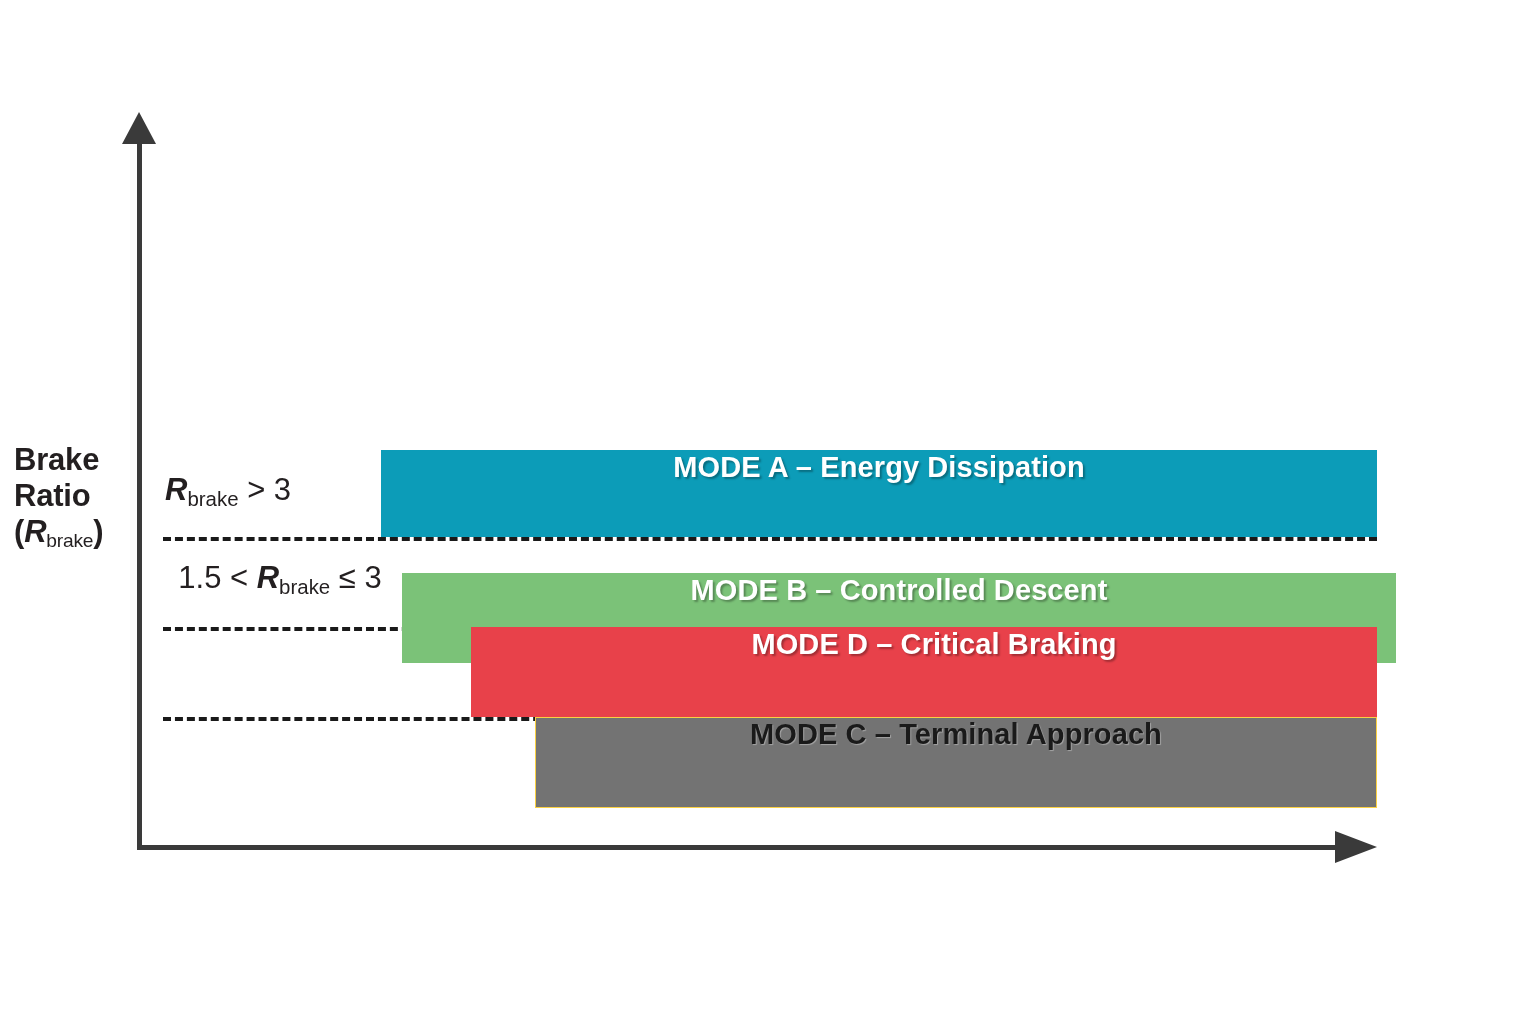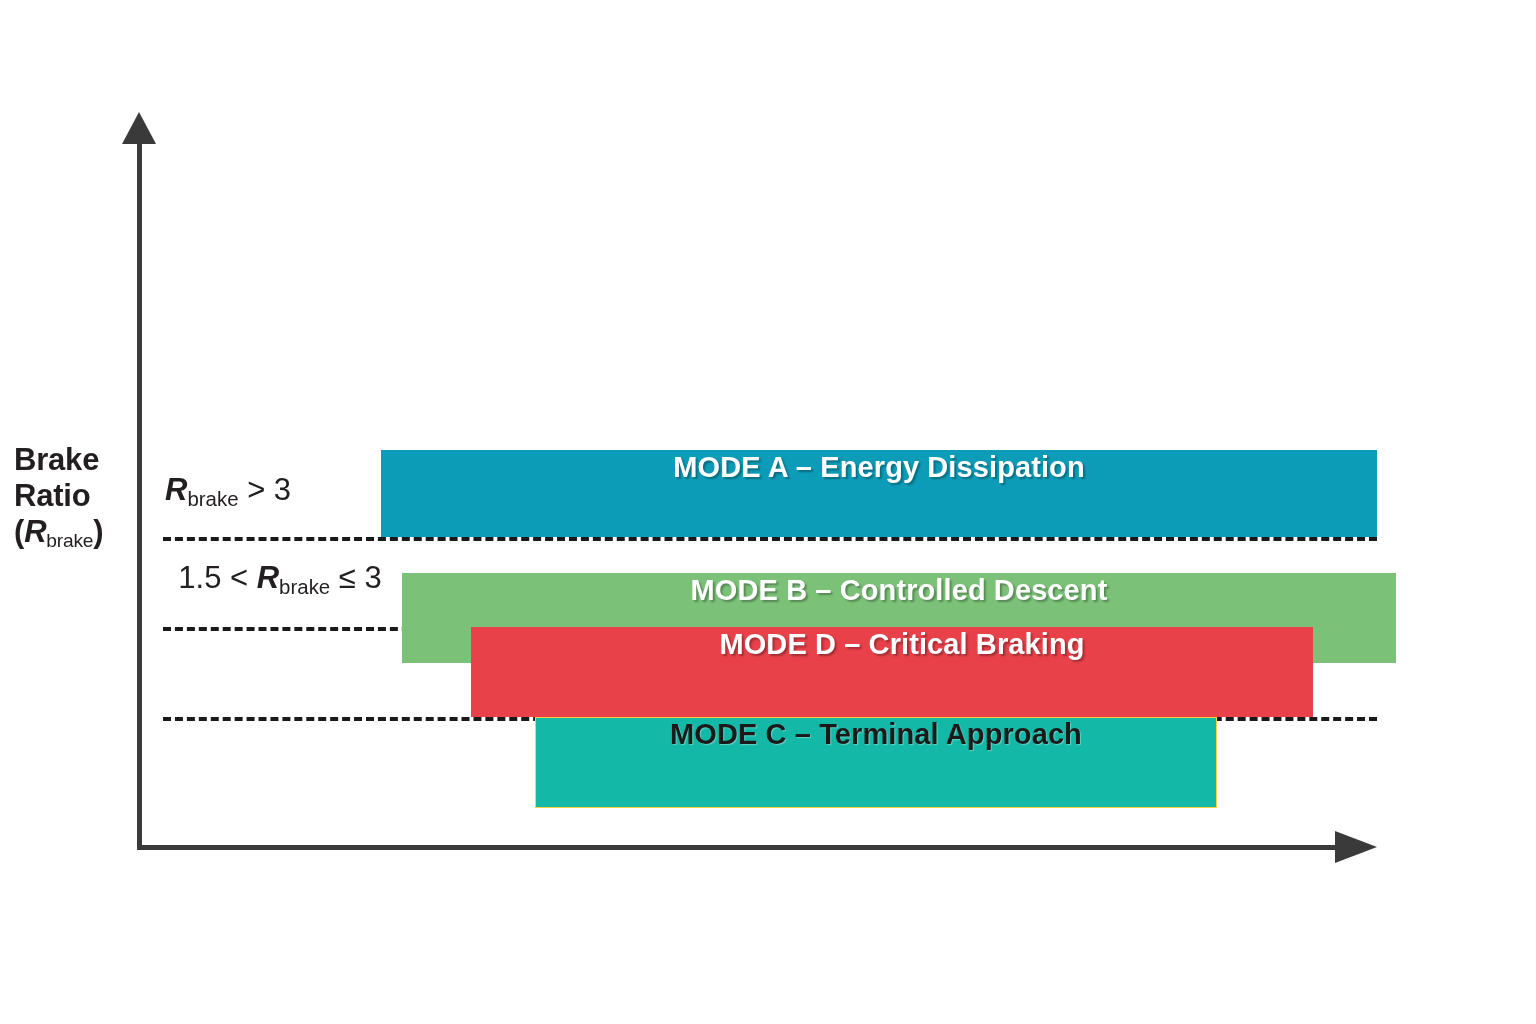--- a/index.html
+++ b/index.html
@@ -172,21 +172,21 @@
 
   <div class="row-label" id="rowlabel-0" style="top: 471.5px;"><span class="varname">R</span><sub>brake</sub><span> &gt; 3</span></div>
   <div class="row-label" id="rowlabel-1" style="top: 560px; text-align: center;"><span>1.5 &lt; </span><span class="varname">R</span><sub>brake</sub><span> ≤ 3</span></div>
 
   <div class="bar" id="bar-0" style="left: 381px; top: 450px; width: 996px; height: 87px; background: rgb(12, 156, 184); border: 1px solid rgb(12, 156, 184);">
     <span class="bar-label light">MODE A – Energy Dissipation</span>
   </div>
   <div class="bar" id="bar-1" style="left: 402px; top: 537px; width: 994px; height: 90px; background: rgb(123, 194, 120); border: 1px solid rgb(123, 194, 120); margin-top: 36px;">
     <span class="bar-label light">MODE B – Controlled Descent</span>
   </div>
-  <div class="bar" id="bar-2" style="left: 471px; top: 627px; width: 842px; height: 90px; background: rgb(232, 65, 74); border: 1px solid rgb(232, 65, 74); padding-left: 20px;">
+  <div class="bar" id="bar-2" style="left: 471px; top: 627px; width: 906px; height: 90px; background: rgb(232, 65, 74); border: 1px solid rgb(232, 65, 74); padding-left: 20px;">
     <span class="bar-label light">MODE D – Critical Braking</span>
   </div>
-  <div class="bar" id="bar-3" style="left: 535px; top: 717px; width: 682px; height: 91px; background: #14b8a6; border: 1px solid rgb(251, 209, 66);">
+  <div class="bar" id="bar-3" style="left: 535px; top: 717px; width: 842px; height: 91px; background: #737373; border: 1px solid rgb(251, 209, 66);">
     <span class="bar-label dark">MODE C – Terminal Approach</span>
   </div>
 
 
 </div>
 
 </body></html>

